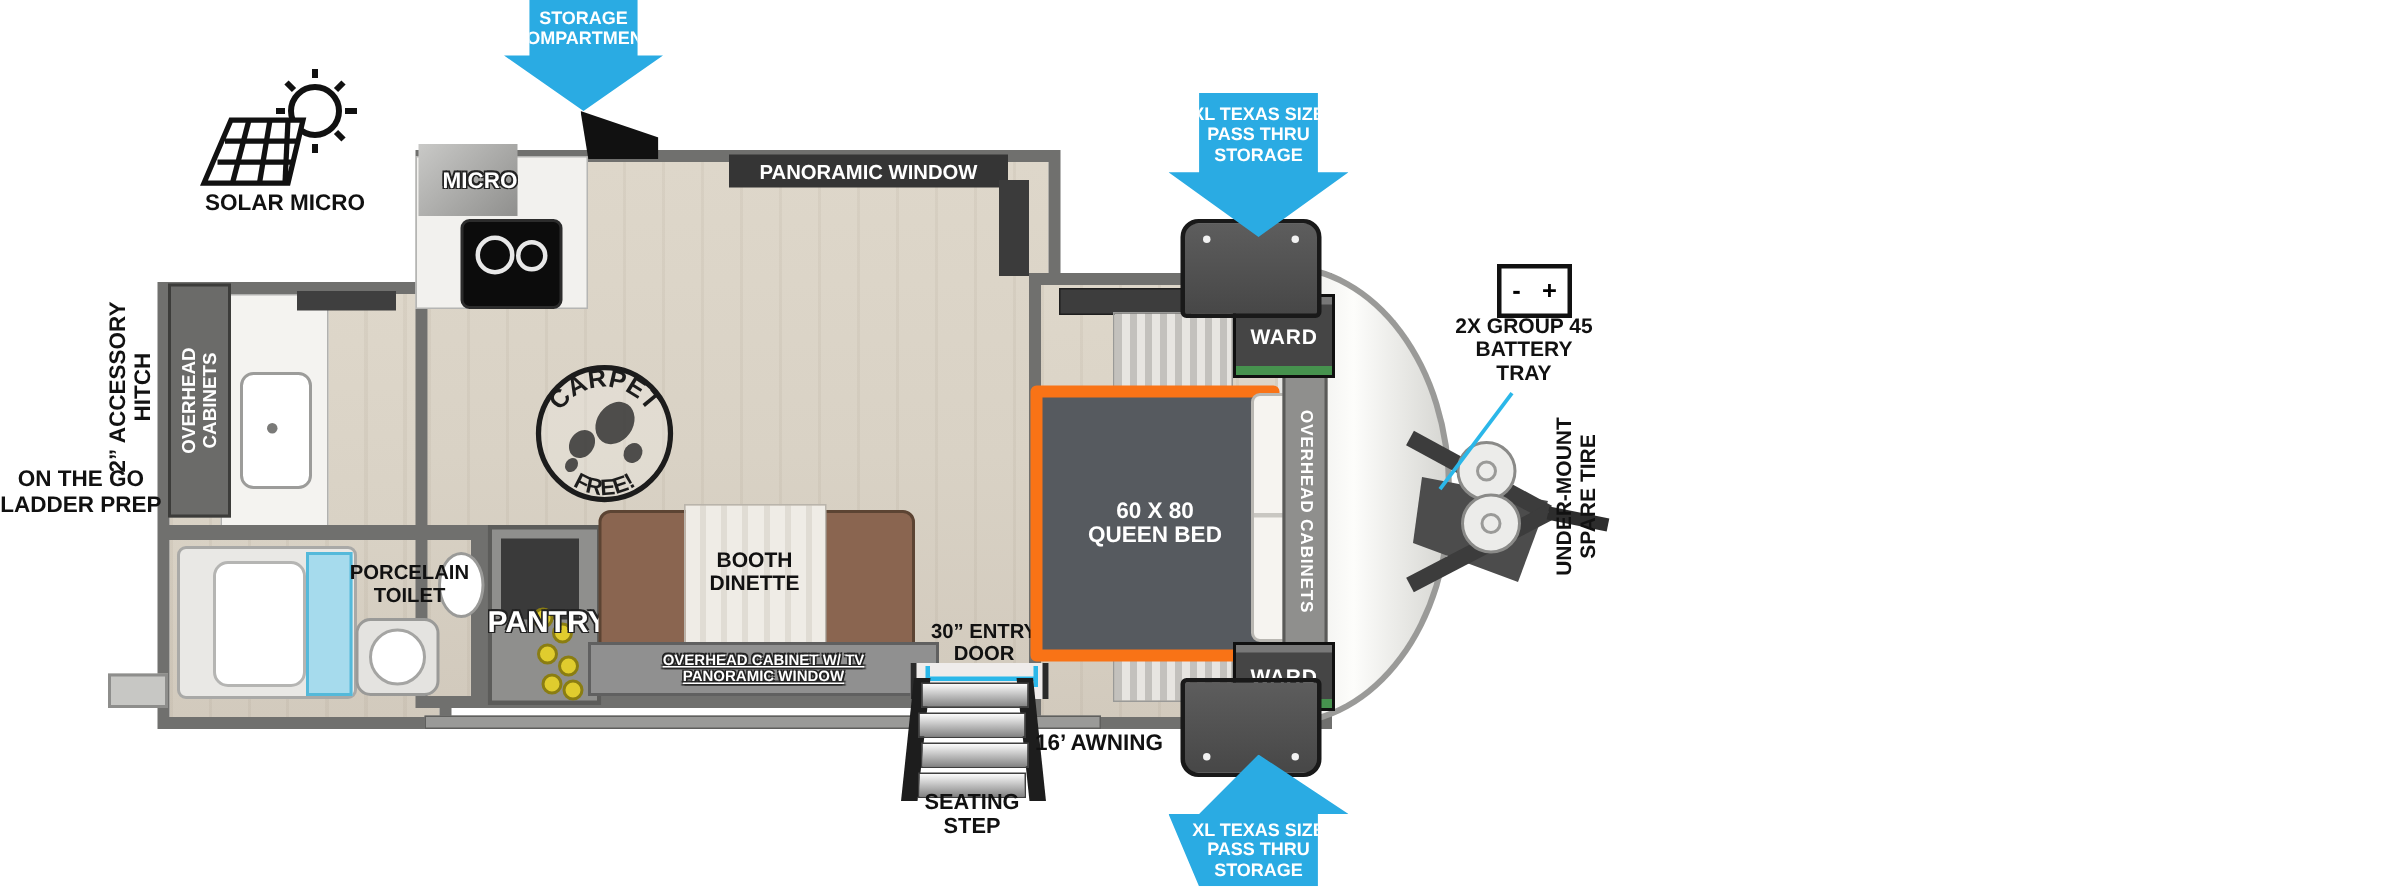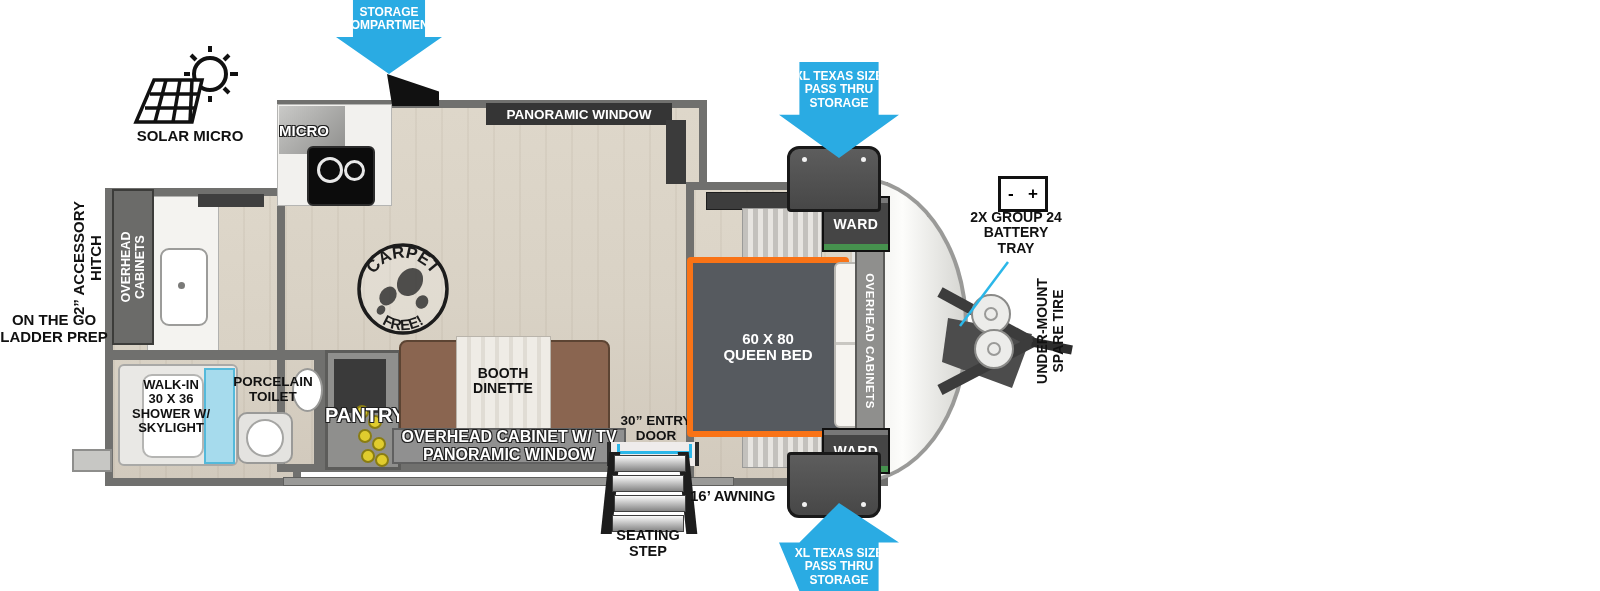--- a/index.html
+++ b/index.html
@@ -56,64 +56,60 @@
     <span class="wht" style="font-size:12.5px;white-space:pre-line;line-height:1.15;">OVERHEAD
 CABINETS</span>
   </div>
 
   <div class="abs" style="left:112px;top:350px;width:212px;height:10px;background:var(--wall);"></div>
   <div class="abs" style="left:314px;top:350px;width:12px;height:118px;background:var(--wall);"></div>
   <div class="abs" style="left:118px;top:364px;width:116px;height:98px;background:#e9e8e5;border:2px solid #a9a9a7;border-radius:6px;">
     <div class="abs" style="left:22px;top:8px;width:58px;height:80px;background:#fff;border:2px solid #b5b5b3;border-radius:10px;"></div>
     <div class="abs" style="left:84px;top:2px;width:27px;height:92px;background:rgba(154,216,238,.85);border:2px solid #54b9da;"></div>
   </div>
-  <div class="lbl" style="left:118px;top:378px;width:106px;font-size:13px;">WALK-IN
-30 X 36
-SHOWER W/
-SKYLIGHT</div>
   <div class="abs" style="left:292px;top:368px;width:27px;height:40px;background:#fff;border:2px solid #9a9a98;border-radius:50%;"></div>
   <div class="abs" style="left:237px;top:412px;width:52px;height:48px;background:#e4e3e0;border:2px solid #9a9a98;border-radius:10px;">
     <div class="abs" style="left:7px;top:5px;width:34px;height:34px;background:#fff;border:2px solid #a5a5a3;border-radius:50%;"></div>
   </div>
   <div class="lbl" style="left:224px;top:375px;width:98px;font-size:13.5px;">PORCELAIN
 TOILET</div>
 
   <div class="abs" style="left:325px;top:350px;width:70px;height:114px;background:#8f8f8d;border:3px solid #5c5c5a;">
     <div class="abs" style="left:6px;top:6px;width:52px;height:54px;background:#3a3a3a;"></div>
     <div class="can" style="left:27px;top:52px;"></div>
     <div class="can" style="left:40px;top:62px;"></div>
     <div class="can" style="left:30px;top:76px;"></div>
     <div class="can" style="left:44px;top:84px;"></div>
     <div class="can" style="left:33px;top:96px;"></div>
     <div class="can" style="left:47px;top:100px;"></div>
   </div>
   <div class="lbl wht outl" style="left:325px;top:404px;width:70px;font-size:20px;">PANTRY</div>
 
   <div class="abs" style="left:277px;top:104px;width:113px;height:100px;background:#f2f1ee;border:1px solid #b5b5b3;"></div>
-  <div class="abs" style="left:279px;top:106px;width:66px;height:48px;background:linear-gradient(135deg,#c9c9c7,#8f8f8d);display:flex;align-items:center;justify-content:flex-start;">
+  <div class="abs" style="left:279px;top:96px;width:66px;height:48px;background:linear-gradient(135deg,#c9c9c7,#8f8f8d);display:flex;align-items:center;justify-content:flex-end;">
     <span class="wht outl" style="font-size:15px;">MICRO</span>
   </div>
   <div class="abs" style="left:307px;top:146px;width:64px;height:56px;background:#0c0c0c;border:2px solid #2c2c2c;border-radius:6px;">
     <div class="burner" style="left:8px;top:9px;width:20px;height:20px;"></div>
     <div class="burner" style="left:35px;top:12px;width:15px;height:15px;"></div>
   </div>
 
   <div class="abs" style="left:486px;top:103px;width:186px;height:22px;background:var(--win);display:flex;align-items:center;justify-content:center;">
     <span class="wht" style="font-size:13.5px;">PANORAMIC WINDOW</span>
   </div>
   <div class="abs" style="left:666px;top:120px;width:20px;height:64px;background:#3b3b3b;"></div>
 
   <div class="abs" style="left:399px;top:340px;width:57px;height:92px;background:var(--brown);border:2px solid #5c4433;border-radius:8px 2px 2px 8px;"></div>
   <div class="abs" style="left:549px;top:340px;width:57px;height:92px;background:var(--brown);border:2px solid #5c4433;border-radius:2px 8px 8px 2px;"></div>
   <div class="abs" style="left:456px;top:336px;width:93px;height:98px;border:1px solid #b9b4ab;
               background:repeating-linear-gradient(90deg,#efece6 0 10px,#e0dcd4 10px 14px);"></div>
   <div class="lbl" style="left:459px;top:366px;width:88px;font-size:14px;">BOOTH
 DINETTE</div>
   <div class="abs" style="left:392px;top:428px;width:230px;height:32px;background:#909090;border:2px solid #606060;display:flex;align-items:center;justify-content:center;">
-    <span class="lbl wht outl" style="position:static;font-size:16px;">OVERHEAD CABINET W/ TV
+    <span class="lbl wht outl" style="position:static;font-size:10px;text-decoration:underline;">OVERHEAD CABINET W/ TV
 PANORAMIC WINDOW</span>
   </div>
 
   <svg class="abs" style="left:352px;top:240px;" width="102" height="100" viewBox="0 0 102 100">
     <circle cx="51" cy="49" r="44" fill="rgba(255,255,255,0.22)" stroke="#1c1c1c" stroke-width="3.5"></circle>
     <defs>
       <path id="arcT" d="M 17,52 A 34,34 0 0 1 85,52" fill="none"></path>
       <path id="arcB" d="M 13,52 A 38,38 0 0 0 89,52" fill="none"></path>
     </defs>
     <text font-size="17" font-weight="bold" fill="#1c1c1c" font-family="Liberation Sans, DejaVu Sans, sans-serif">
@@ -145,21 +141,21 @@
     <div class="tread" style="top:43px;"></div>
     <div class="tread" style="top:63px;left:7px;"></div>
   </div>
   <div class="lbl" style="left:606px;top:528px;width:84px;font-size:14.5px;">SEATING
 STEP</div>
   <div class="lbl" style="left:690px;top:488px;width:112px;font-size:15px;text-align:left;">16’ AWNING</div>
 
   <div class="abs" style="left:706px;top:192px;width:86px;height:16px;background:#3d3d3d;border:1px solid #1e1e1e;"></div>
   <div class="ribbed" style="left:742px;top:208px;width:78px;height:50px;"></div>
   <div class="ribbed" style="left:742px;top:418px;width:78px;height:48px;"></div>
-  <div class="abs" style="left:687px;top:257px;width:150px;height:168px;background:var(--bed);border:6px solid #f97316;border-radius:4px;display:flex;align-items:center;justify-content:center;">
+  <div class="abs" style="left:687px;top:257px;width:150px;height:168px;background:var(--bed);border:8px solid #f97316;border-radius:4px;display:flex;align-items:center;justify-content:center;">
     <span class="lbl wht" style="position:static;font-size:15px;">60 X  80
 QUEEN BED</span>
   </div>
   <div class="abs" style="left:834px;top:262px;width:30px;height:162px;background:#f6f4f0;border:2px solid #b9b7b2;border-radius:6px;">
     <div class="abs" style="left:0;top:78px;width:100%;height:3px;background:#c9c7c2;"></div>
   </div>
   <div class="rot-cw" style="left:870px;top:341px;width:186px;height:26px;background:#8f8f8d;border:2px solid #5a5a58;display:flex;align-items:center;justify-content:center;">
     <span class="wht" style="font-size:11.5px;letter-spacing:.5px;">OVERHEAD CABINETS</span>
   </div>
   <div class="ward" style="left:822px;top:196px;width:64px;height:52px;">
@@ -187,21 +183,21 @@
     <circle cx="71" cy="84" r="6" fill="none" stroke="#9a9a98" stroke-width="2"></circle>
     <circle cx="74" cy="119" r="19" fill="#ececea" stroke="#8a8a88" stroke-width="2"></circle>
     <circle cx="74" cy="119" r="6" fill="none" stroke="#9a9a98" stroke-width="2"></circle>
     <line x1="88" y1="32" x2="40" y2="96" stroke="#2bb7e9" stroke-width="2.5"></line>
   </svg>
 
   <div class="abs" style="left:998px;top:176px;width:44px;height:30px;border:3px solid #111;background:#fff;display:flex;align-items:center;justify-content:space-around;font-size:17px;">
     <span>-</span>
     <span>+</span>
   </div>
-  <div class="lbl" style="left:960px;top:210px;width:112px;font-size:14px;">2X GROUP 24
+  <div class="lbl" style="left:960px;top:210px;width:112px;font-size:14px;">2X GROUP 45
 BATTERY
 TRAY</div>
 
   <div class="rot-ccw" style="left:1051px;top:331px;width:150px;font-size:14px;">UNDER-MOUNT
 SPARE TIRE</div>
   <div class="rot-ccw" style="left:88px;top:258px;width:160px;font-size:15px;">2” ACCESSORY
 HITCH</div>
   <div class="lbl" style="left:0;top:312px;width:108px;font-size:15px;">ON THE GO
 LADDER PREP</div>
 

